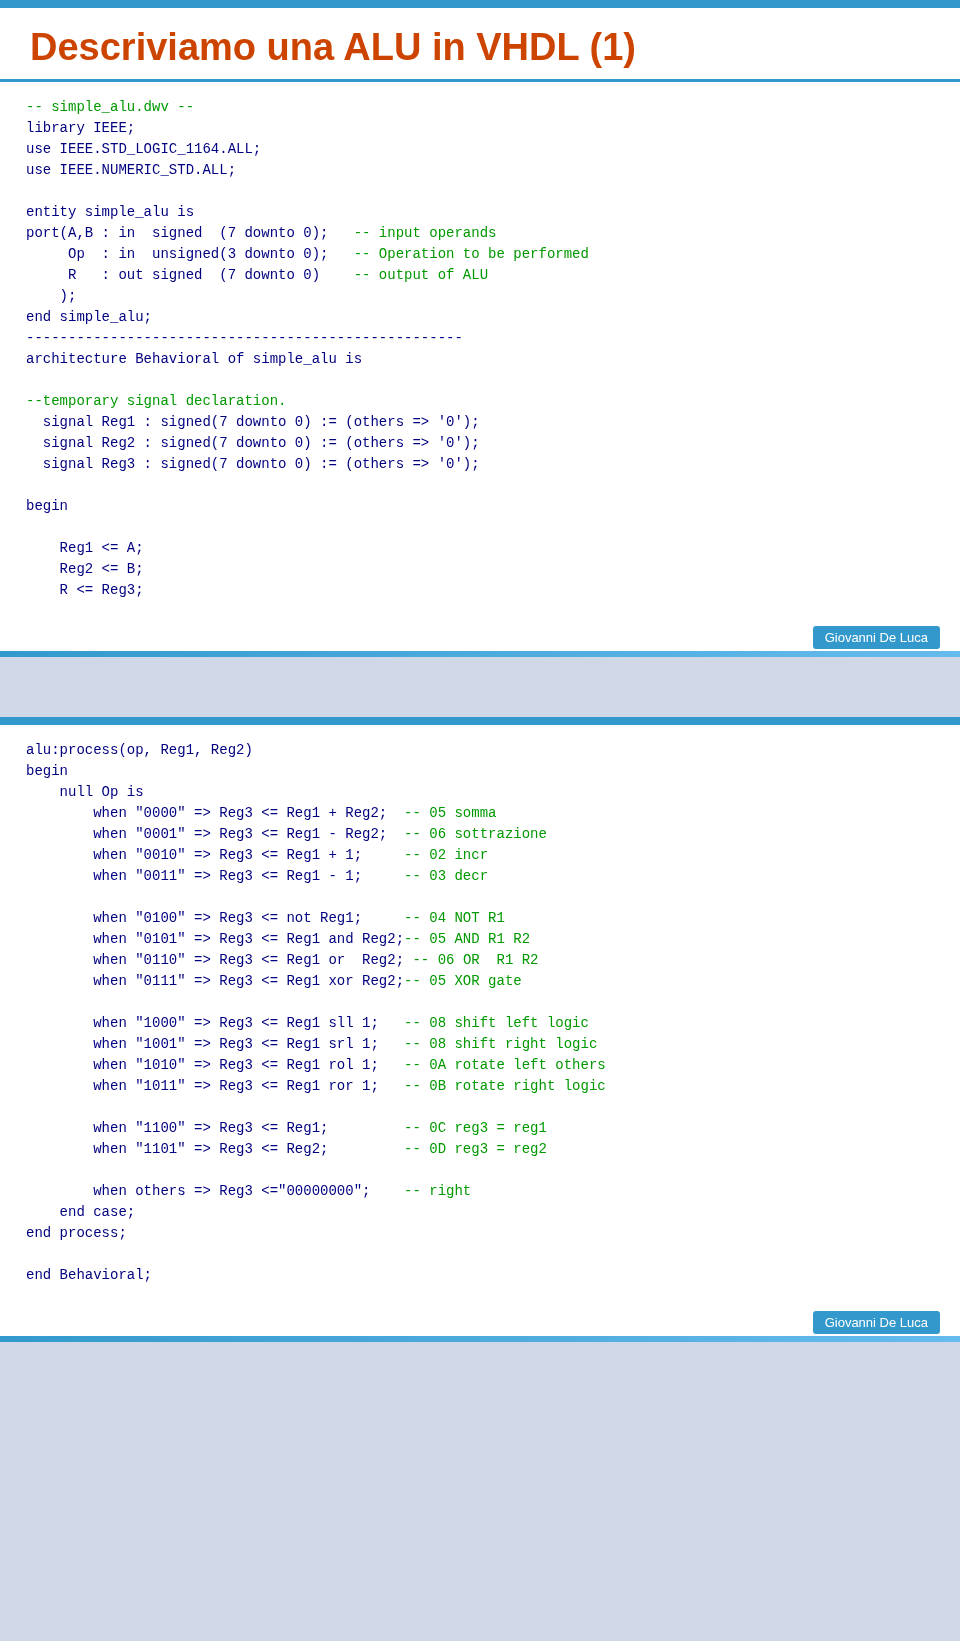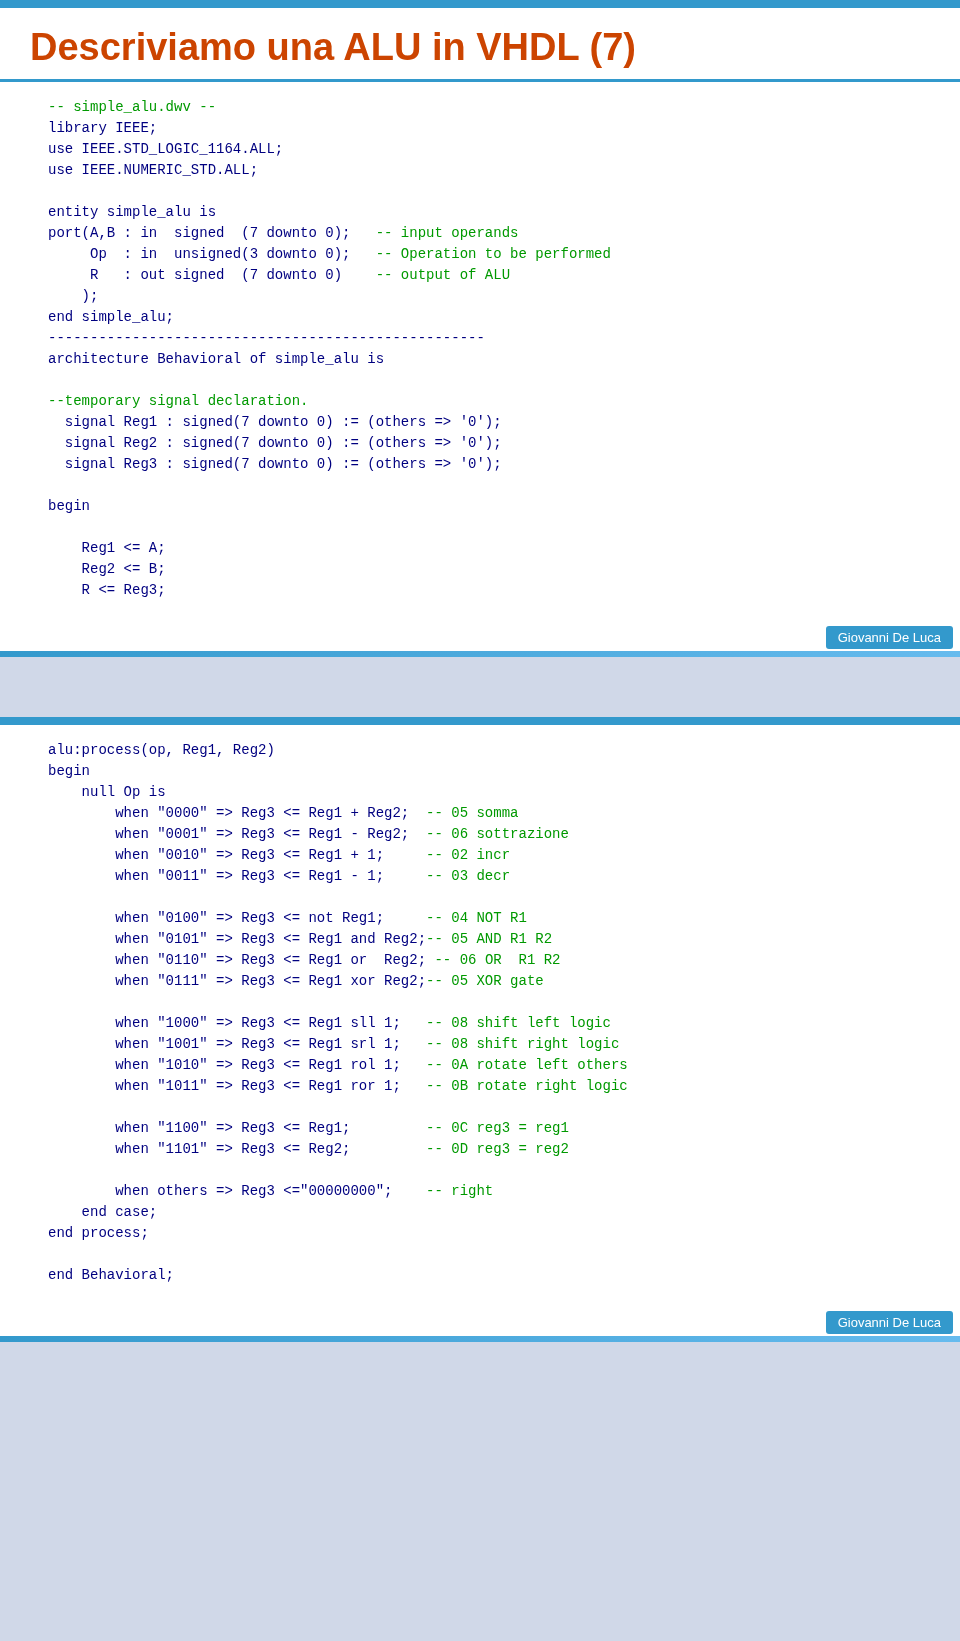--- a/index.html
+++ b/index.html
@@ -21,41 +21,41 @@
       border-bottom: 3px solid #3399cc;
     }
 
     .slide-title {
       font-size: 38px;
       font-weight: bold;
       color: #cc4400;
     }
 
     .slide-content {
-      padding: 15px 30px 50px 48px;
+      padding: 15px 30px 50px 26px;
       background: white;
     }
 
     .code-block {
       font-family: 'Courier New', Courier, monospace;
       font-size: 14px;
       color: #000080;
       line-height: 1.5;
       white-space: pre;
       background: white;
     }
 
     .code-block .comment {
       color: #009900;
     }
 
     .slide-footer {
       position: absolute;
       bottom: 8px;
-      right: 7px;
+      right: 20px;
       font-size: 13px;
       color: white;
       background: #3399cc;
       padding: 4px 12px;
       border-radius: 3px;
     }
 
     .separator {
       height: 60px;
       background: #d0d8e8;
@@ -70,21 +70,21 @@
       height: 8px;
       background: #3399cc;
     }
   </style>
 </head>
 <body>
 
 <div class="slide">
   <div class="top-blue-bar"></div>
   <div class="slide-header">
-    <span class="slide-title">Descriviamo una ALU in VHDL (7)</span>
+    <span class="slide-title">Descriviamo una ALU in VHDL (1)</span>
   </div>
   <div class="slide-content">
     <div class="code-block"><span class="comment">-- simple_alu.dwv --</span>
 <span>library IEEE;</span>
 <span>use IEEE.STD_LOGIC_1164.ALL;</span>
 <span>use IEEE.NUMERIC_STD.ALL;</span>
 
 <span>entity simple_alu is</span>
 <span>port(A,B : in  signed  (7 downto 0);   <span class="comment">-- input operands</span></span>
 <span>     Op  : in  unsigned(3 downto 0);   <span class="comment">-- Operation to be performed</span></span>

